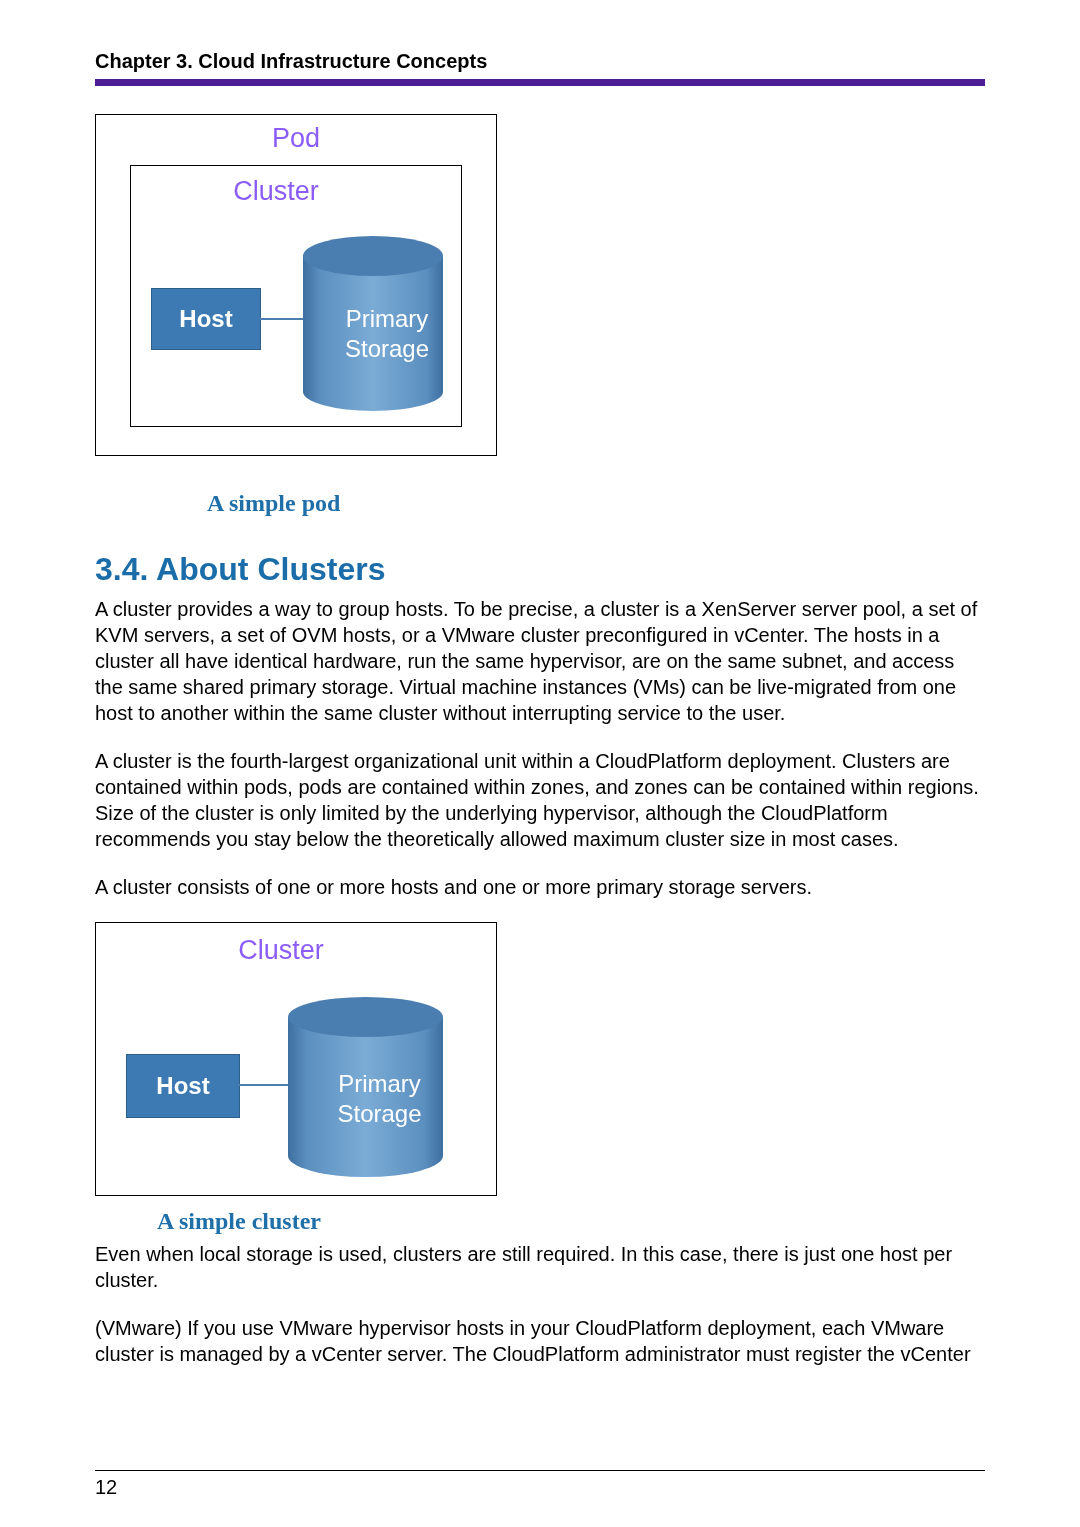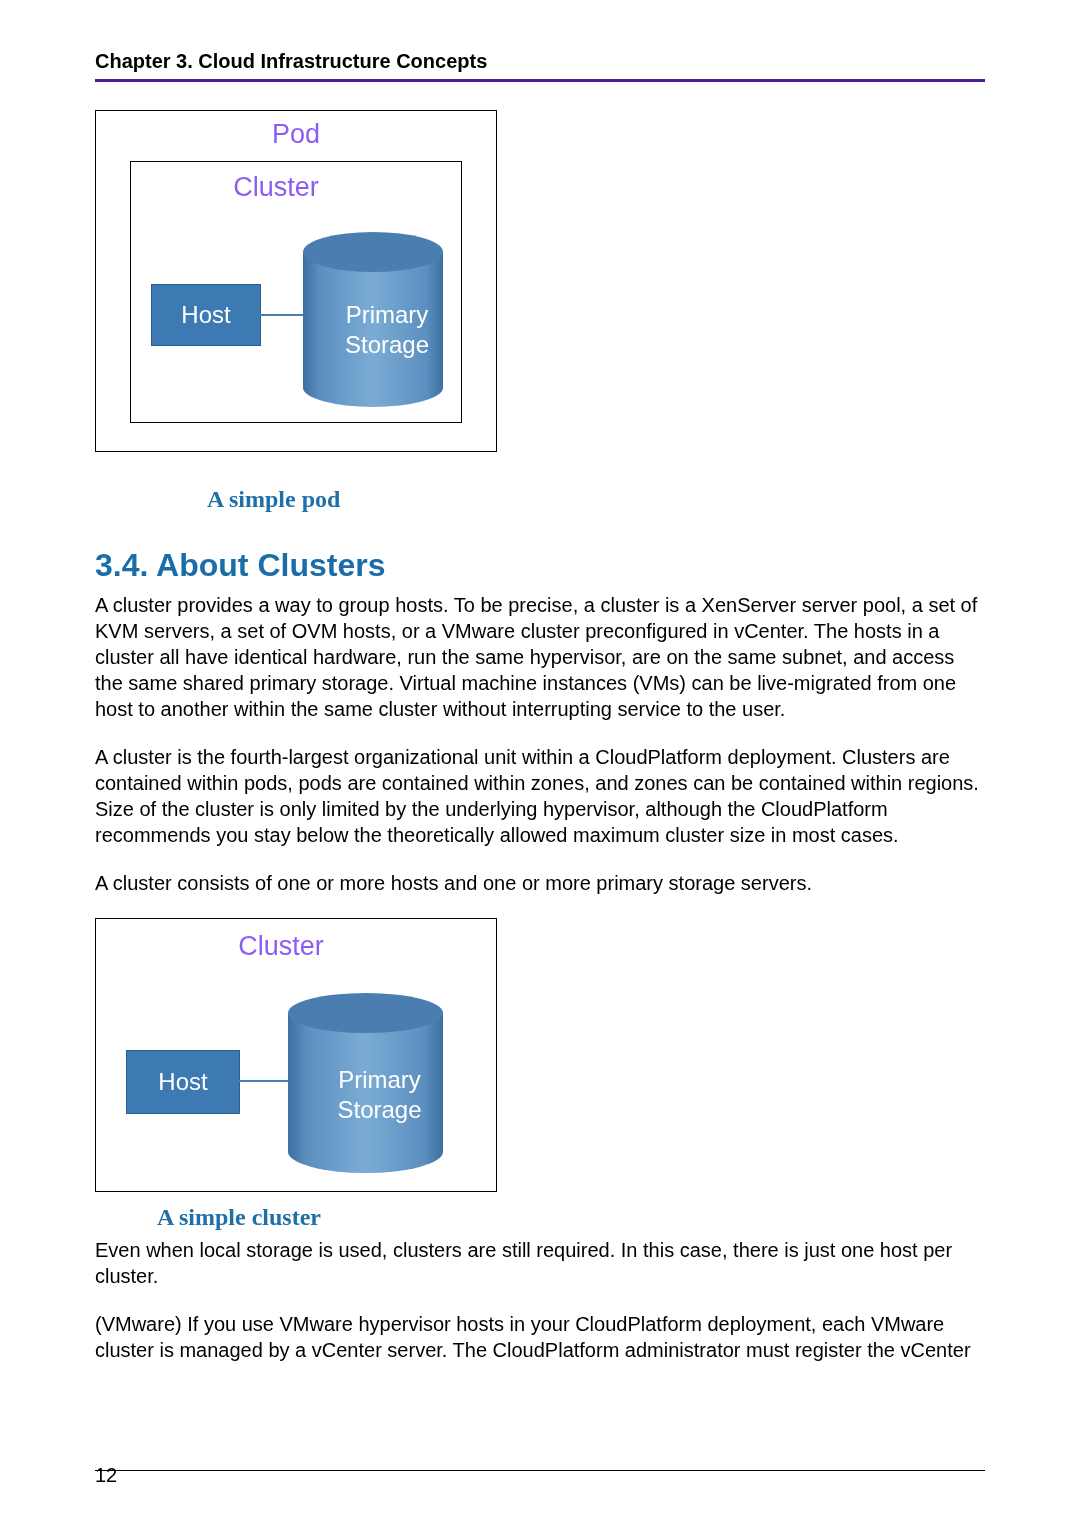--- a/index.html
+++ b/index.html
@@ -12,21 +12,21 @@
     width: 1080px;
     min-height: 1527px;
     padding: 50px 95px 30px 95px;
     box-sizing: border-box;
     position: relative;
   }
   .chapter-header {
     font-size: 20px;
     font-weight: bold;
     padding-bottom: 6px;
-    border-bottom: 3px solid #4c1d95;
+    border-bottom: 7px solid #4c1d95;
     margin-bottom: 28px;
   }
 
   
   .diagram {
     border: 1px solid #000;
     position: relative;
   }
   .dia-title {
     font-family: "Segoe UI", Arial, sans-serif;
@@ -38,20 +38,21 @@
   .host-box {
     position: absolute;
     background: #3d7ab3;
     border: 1px solid #2e5f8a;
     color: #fff;
     display: flex;
     align-items: center;
     justify-content: center;
     font-family: "Segoe UI", Arial, sans-serif;
     font-size: 24px;
+    font-weight: bold;
   }
   .cylinder {
     position: absolute;
   }
   .cylinder .top-ellipse {
     width: 100%;
     height: 40px;
     border-radius: 50%;
     position: absolute;
     top: 0;
@@ -101,21 +102,21 @@
   .footer-rule {
     position: absolute;
     left: 95px;
     right: 95px;
     bottom: 56px;
     border-top: 1px solid #000;
   }
   .page-number {
     position: absolute;
     left: 95px;
-    bottom: 40px;
+    bottom: 28px;
     font-size: 20px;
   }
 </style>
 </head>
 <body>
 
 <div class="page">
 
   <div class="chapter-header">Chapter 3. Cloud Infrastructure Concepts</div>
 

